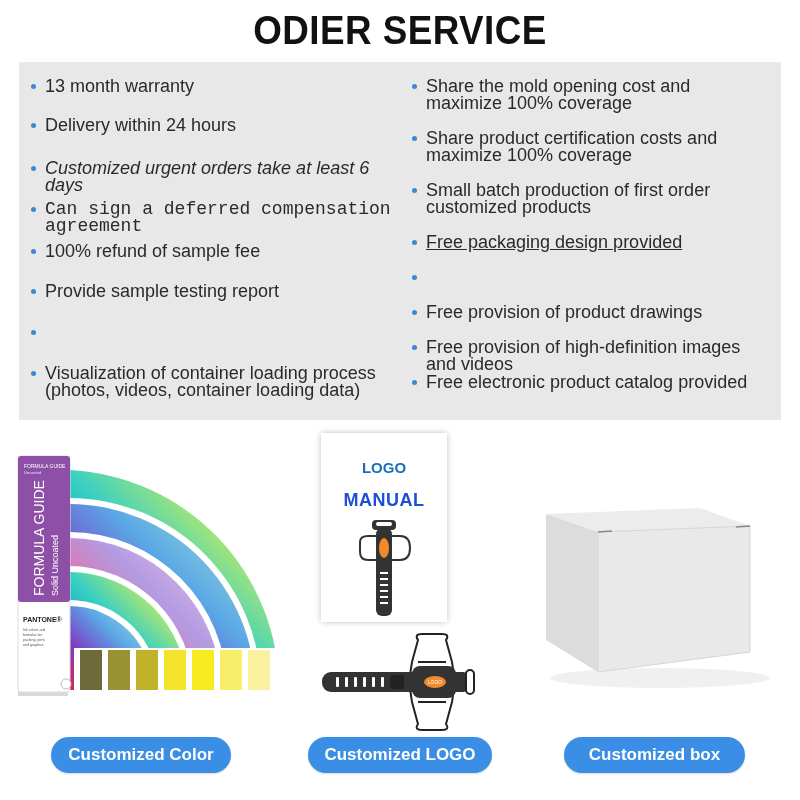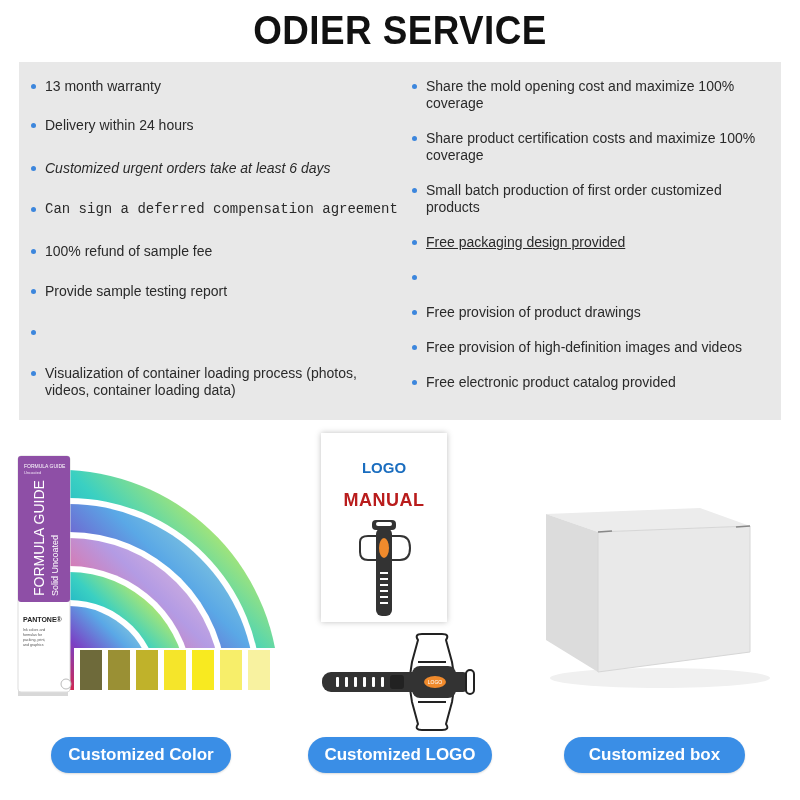--- a/index.html
+++ b/index.html
@@ -14,21 +14,21 @@
 
   .panel {
     position: absolute; left: 19px; top: 62px; width: 762px; height: 358px;
     background: #e8e8e8;
   }
   .col { position: absolute; top: 0; }
   .col.left { left: 0; width: 380px; }
   .col.right { left: 381px; width: 380px; }
 
   .item {
-    position: absolute; font-size: 14px; line-height: 17px; color: #2a2a2a;
+    position: absolute; font-size: 18px; line-height: 17px; color: #2a2a2a;
     padding-left: 26px;
   }
   .item .dot {
     position: absolute; left: 12px; top: 6px; width: 5px; height: 5px; border-radius: 50%;
     background: #3c86dd;
   }
 
   
   .col.left .item { left: 0; width: 380px; }
   .col.right .item { left: 0; width: 370px; }
@@ -38,21 +38,21 @@
   .manual {
     position: absolute; left: 321px; top: 433px; width: 126px; height: 189px;
     background: #fff; box-shadow: 0 0 6px rgba(0,0,0,0.25);
   }
   .manual .logo-text {
     position: absolute; top: 26px; width: 100%; text-align: center;
     color: #1a6dbf; font-weight: 700; font-size: 15px;
   }
   .manual .manual-text {
     position: absolute; top: 57px; width: 100%; text-align: center;
-    color: #b91c1c; font-weight: 700; font-size: 18px; letter-spacing: 0.5px;
+    color: #1d4ed8; font-weight: 700; font-size: 18px; letter-spacing: 0.5px;
   }
   .manual svg { position: absolute; left: 33px; top: 85px; }
 
   .holder { position: absolute; left: 318px; top: 632px; }
   .box { position: absolute; left: 540px; top: 500px; }
 
   .pill {
     position: absolute; top: 737px; height: 36px; border-radius: 18px;
     background: #3a8ee6; color: #fff; font-weight: 700; font-size: 17px;
     display: flex; align-items: center; justify-content: center;

